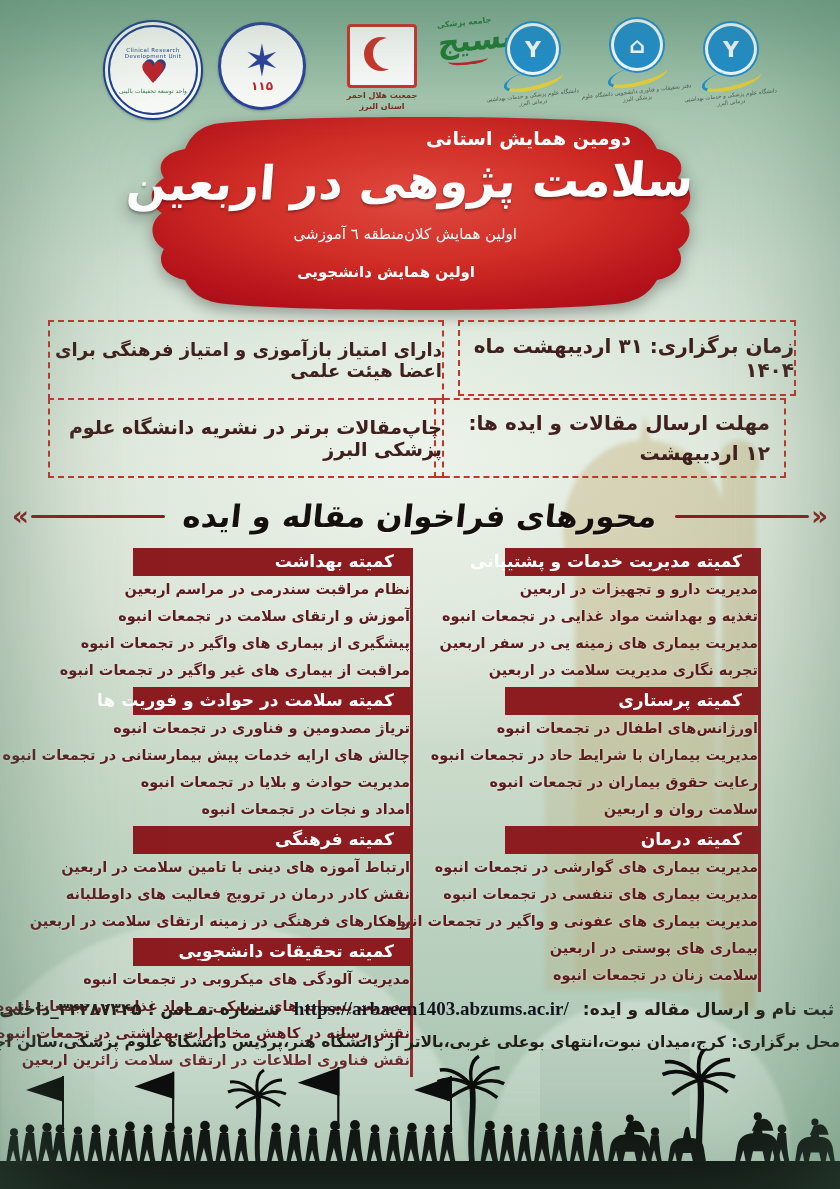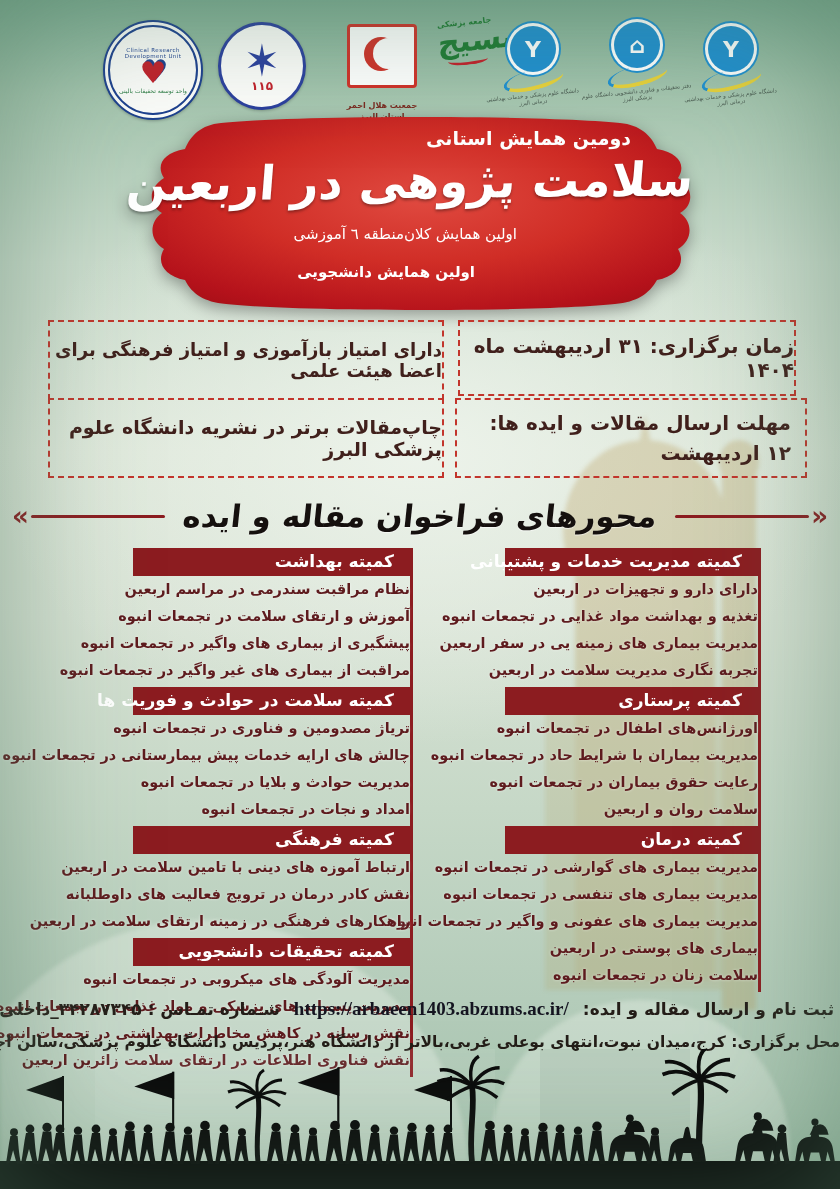--- a/index.html
+++ b/index.html
@@ -20,42 +20,42 @@
   .crdu-circle{width:86px;height:86px;border:7px double #1c3f8f;}
   .crdu-heart{font-size:30px;line-height:28px;color:#c21f2a;text-shadow:2px -2px 0 #1c3f8f;}
   .crdu-arc{font-size:5.5px;color:#1c3f8f;letter-spacing:.4px;}
   .crdu-fa{font-size:6px;color:#2e7d46;}
   .ems-circle{width:82px;height:82px;border:3px solid #2b3f9e;}
   .ems-star{color:#2b3f9e;font-size:44px;line-height:40px;}
   .ems-num{color:#c21f2a;font-size:12px;font-weight:bold;line-height:10px;}
   .rc-box{width:64px;height:58px;background:#fff;border:3px solid #d03028;border-radius:4px;position:relative;margin:0 auto;}
   .rc-crescent{position:absolute;left:14px;top:10px;width:34px;height:34px;border-radius:50%;background:#d03028;}
   .rc-crescent::after{content:"";position:absolute;left:9px;top:1px;width:31px;height:31px;border-radius:50%;background:#fff;}
-  .rc-caption{font-size:8px;font-weight:bold;color:#7a2a20;line-height:11px;margin-top:12px;}
+  .rc-caption{font-size:8px;font-weight:bold;color:#7a2a20;line-height:11px;margin-top:2px;}
   .basij{transform:rotate(-6deg);}
   .basij-top{font-size:8px;color:#1e7a33;font-weight:bold;}
   .basij-main{font-size:30px;line-height:28px;color:#1e7a33;font-weight:bold;transform:skewX(-8deg);}
   .basij-swoosh{width:40px;height:7px;border-bottom:3px solid #c21f2a;border-radius:0 0 100% 100%;margin:0 auto;}
   .uni{width:110px;}
   .uni-ring{width:46px;height:46px;margin:0 auto;border-radius:50%;background:#1f8fd0;display:flex;align-items:center;justify-content:center;color:#fff;font-weight:bold;font-size:22px;box-shadow:0 0 0 3px #fff,0 0 0 5px #1f8fd0;}
   .uni-swoosh{width:58px;height:16px;margin:-2px auto 0;border-radius:50%;border-bottom:4px solid #e8d13a;border-left:3px solid #1f8fd0;transform:rotate(-14deg);}
   .uni-caption{font-size:5.5px;color:#4a5a50;line-height:7px;transform:rotate(-6deg);margin-top:2px;}
   
   .banner{position:absolute;left:148px;top:110px;width:545px;height:200px;z-index:3;filter:drop-shadow(0 5px 8px rgba(0,0,0,.35));}
   .banner svg{position:absolute;inset:0;}
   .banner-text{position:absolute;inset:0;direction:rtl;color:#fff;}
   .banner-pre{position:absolute;top:17px;right:62px;font-size:19px;font-weight:bold;white-space:nowrap;}
   .banner-title{position:absolute;top:44px;left:0;width:100%;text-align:center;font-size:47px;font-weight:bold;transform:skewX(-5deg) rotate(-.5deg);text-shadow:0 2px 3px rgba(0,0,0,.35);white-space:nowrap;}
   .banner-sub1{position:absolute;top:115px;right:176px;font-size:15px;font-weight:normal;white-space:nowrap;}
   .banner-sub2{position:absolute;top:153px;right:218px;font-size:15px;font-weight:bold;white-space:nowrap;}
   
   .ibox{position:absolute;border:2.5px dashed #c2352c;direction:rtl;display:flex;flex-direction:column;justify-content:center;color:#40201c;font-weight:bold;z-index:3;}
   .ibox-date{left:458px;top:320px;width:334px;height:72px;font-size:20px;align-items:flex-start;}
   .ibox-points{left:48px;top:320px;width:392px;height:76px;font-size:18px;align-items:center;}
-  .ibox-deadline{left:455px;top:398px;width:334px;height:76px;font-size:20px;padding-right:14px;text-align:right;line-height:30px;}
+  .ibox-deadline{left:434px;top:398px;width:334px;height:76px;font-size:20px;padding-right:14px;text-align:right;line-height:30px;}
   .ibox-pub{left:48px;top:398px;width:392px;height:76px;font-size:19px;align-items:center;}
   
   .sec-head{position:absolute;left:0;top:486px;width:100%;height:60px;display:flex;align-items:center;z-index:3;padding:0 10px;box-sizing:border-box;}
   .sec-line{flex:1;height:3px;background:#8c1c20;border-radius:2px;}
   .sec-arrow{color:#8c1c20;font-size:26px;font-weight:bold;line-height:20px;margin:0 2px;}
   .sec-title{font-size:31px;font-weight:bold;color:#15100e;margin:0 18px;transform:skewX(-6deg);white-space:nowrap;text-shadow:0 1px 1px rgba(255,255,255,.6);}
   
   .committee-col{position:absolute;z-index:3;border-right:3px solid #8c1c20;direction:rtl;}
   .col-right{left:505px;top:548px;width:253px;}
   .col-left{left:133px;top:548px;width:277px;}
@@ -172,21 +172,21 @@
     <span class="sec-arrow">«</span>
     <div class="sec-line"></div>
     <div class="sec-title">محورهای فراخوان مقاله و ایده</div>
     <div class="sec-line"></div>
     <span class="sec-arrow">»</span>
   </div>
 
   <div class="committee-col col-right">
       <div class="committee">
         <div class="committee-title">کمیته مدیریت خدمات و پشتیبانی</div>
-        <div class="committee-item">دارای دارو و تجهیزات در اربعین</div>
+        <div class="committee-item">مدیریت دارو و تجهیزات در اربعین</div>
         <div class="committee-item">تغذیه و بهداشت مواد غذایی در تجمعات انبوه</div>
         <div class="committee-item">مدیریت بیماری های زمینه یی در سفر اربعین</div>
         <div class="committee-item">تجربه نگاری مدیریت سلامت در اربعین</div>
       </div>
       <div class="committee">
         <div class="committee-title">کمیته پرستاری</div>
         <div class="committee-item">اورژانس‌های اطفال در تجمعات انبوه</div>
         <div class="committee-item">مدیریت بیماران با شرایط حاد در تجمعات انبوه</div>
         <div class="committee-item">رعایت حقوق بیماران در تجمعات انبوه</div>
         <div class="committee-item">سلامت روان و اربعین</div>

